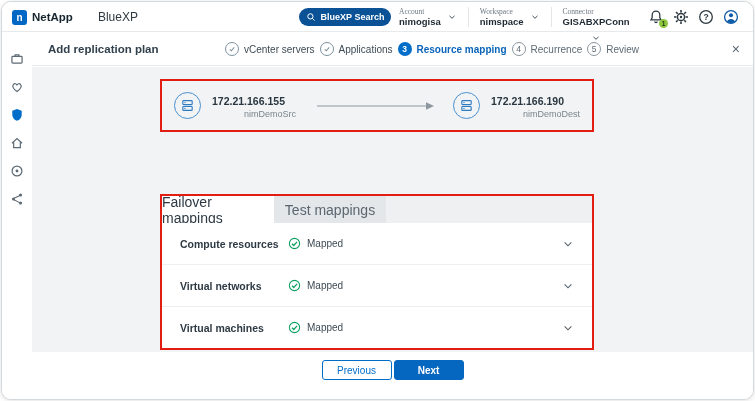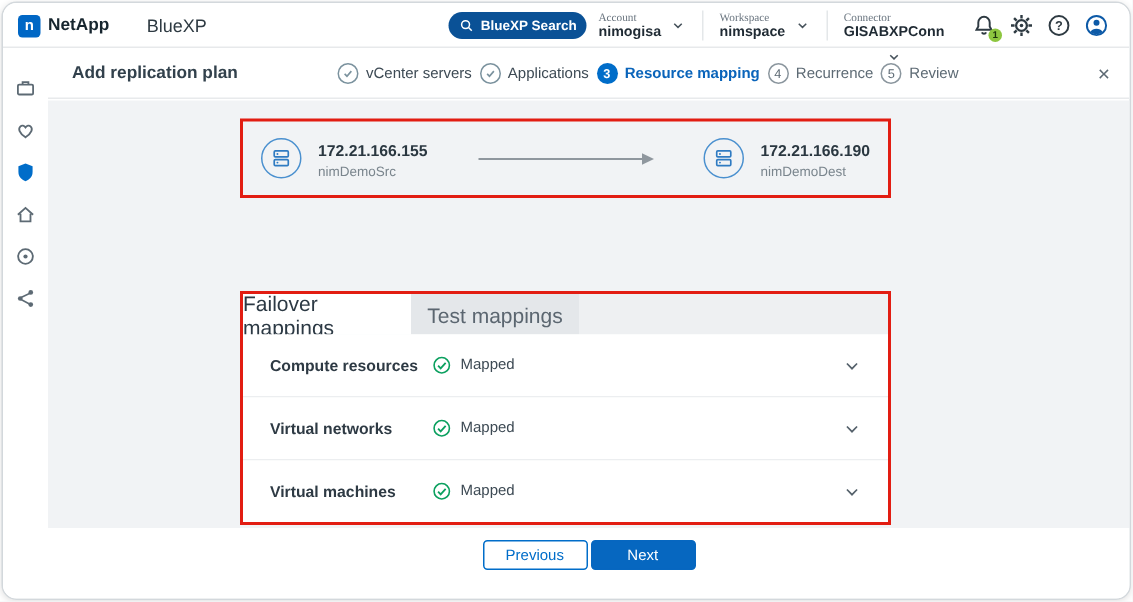--- a/index.html
+++ b/index.html
@@ -72,21 +72,21 @@
 
   .annotation { border: 2px solid #e21d12; }
 
   .hosts-box { position: absolute; left: 128px; top: 12px; width: 434px; height: 53px;
                display: flex; align-items: center; padding: 0 12px; }
   .endpoint { display: flex; align-items: flex-end; gap: 11px; }
   .host-circle { width: 27px; height: 27px; border-radius: 50%; border: 1px solid #4a90cf; color: #2f7bc2;
                  display: flex; align-items: center; justify-content: center; flex: none; }
   .host-circle svg { width: 15px; height: 15px; }
   .host-ip { font-size: 10.5px; font-weight: 700; color: #2a3740; line-height: 1.3; }
-  .host-name { font-size: 9px; color: #7a858d; }
+  .host-name { font-size: 9px; color: #7a858d; margin-left: 32px; }
   .arrow-wrap { flex: 1; display: flex; justify-content: center; color: #8f979e; }
 
   .checkbox-row { position: absolute; left: 138px; top: 94px; display: flex; align-items: center;
                   gap: 8px; cursor: pointer; }
   .checkbox { width: 13px; height: 13px; background: #006DC9; border-radius: 2px; display: flex;
               align-items: center; justify-content: center; flex: none; }
   .checkbox svg { width: 9px; height: 9px; }
   .checkbox-label { font-size: 10px; color: #323e48; }
 
   .mappings-box { position: absolute; left: 128px; top: 127px; width: 434px; height: 156px;
@@ -106,21 +106,21 @@
   .check-circle svg { width: 13px; height: 13px; }
   .row-chev { margin-left: auto; width: 12px; height: 12px; color: #55616b; cursor: pointer; }
   .row-chev svg { width: 12px; height: 12px; }
 
   
   .footer { position: absolute; left: 30px; right: 0; bottom: 0; height: 47px; background: #fff;
             display: flex; justify-content: center; align-items: flex-start; padding-top: 8px; gap: 2px; }
   .btn { height: 20px; min-width: 70px; border-radius: 3px; font-size: 10px; display: flex;
          align-items: center; justify-content: center; cursor: pointer; padding: 0 10px; }
   .btn-secondary { background: #fff; border: 1px solid #006DC9; color: #006DC9; }
-  .btn-primary { background: #0667c0; border: 1px solid #0667c0; color: #fff; font-weight: 400; }
+  .btn-primary { background: #0667c0; border: 1px solid #0667c0; color: #fff; font-weight: 700; }
 </style>
 </head>
 <body>
 
 <div class="window">
 
   <div class="topbar">
     <div class="brand">
       <div class="logo">n</div>
       <span class="brand-name">NetApp</span>

